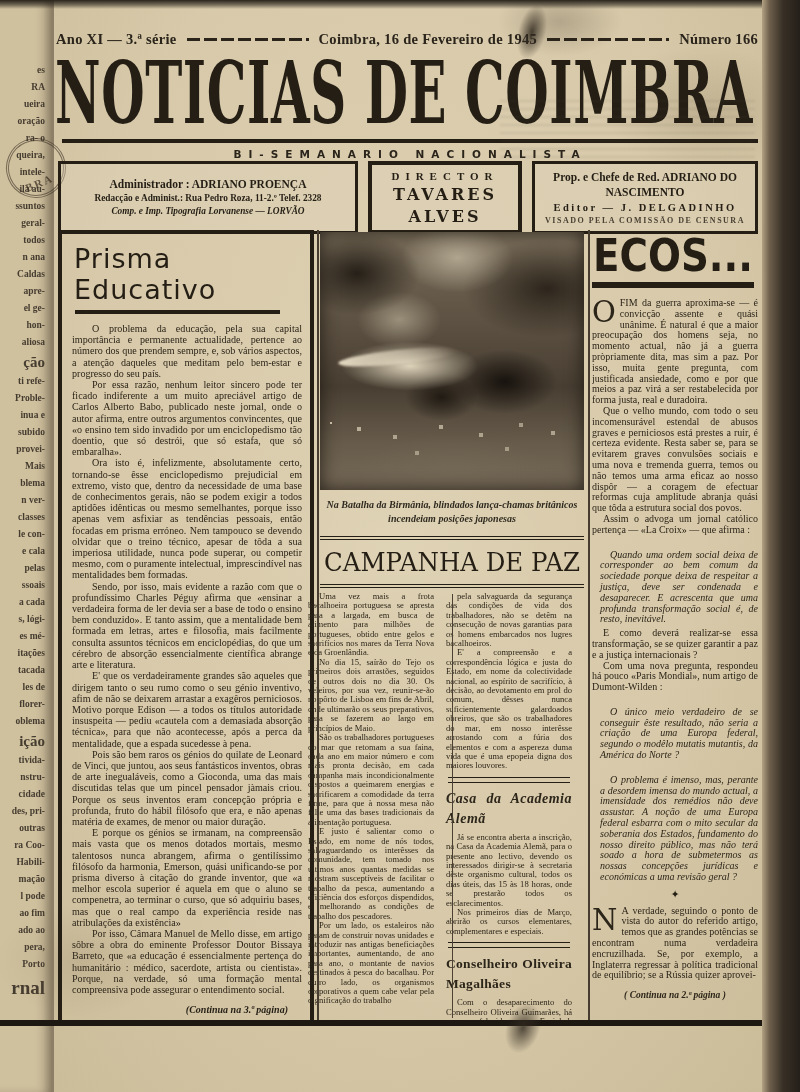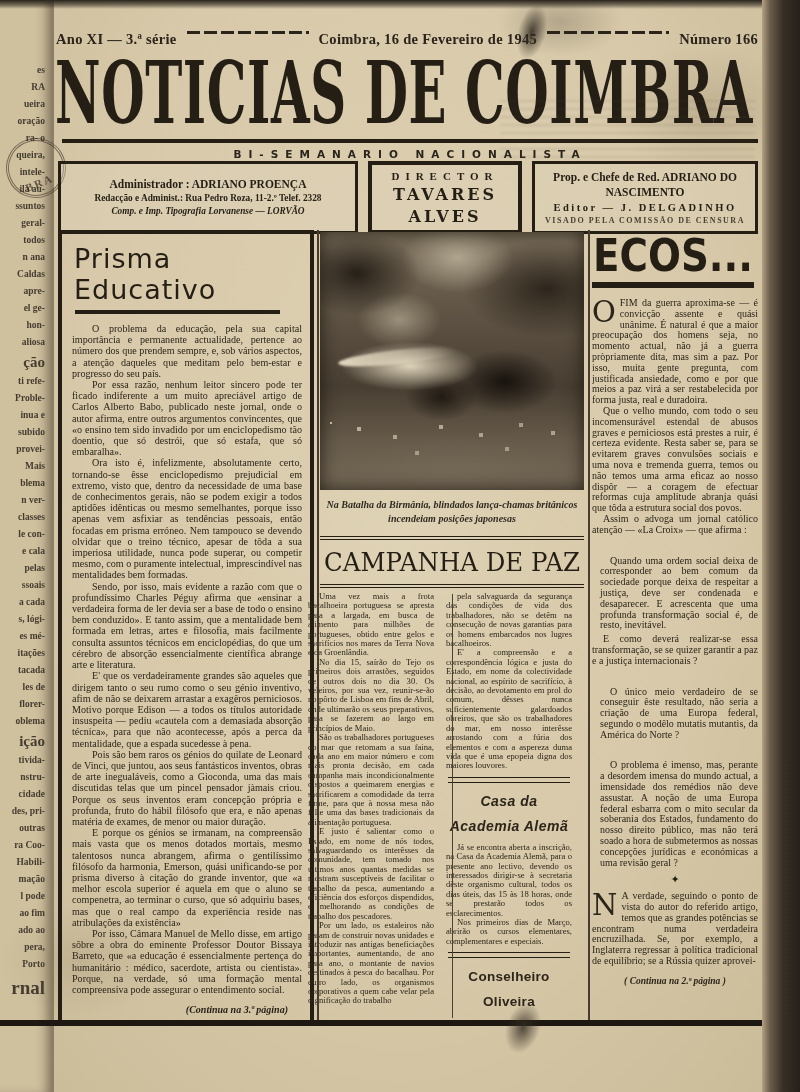--- a/index.html
+++ b/index.html
@@ -19,21 +19,21 @@
     background:linear-gradient(90deg,#b3a284 0%, #6d5f4c 20%, #383026 55%, #241f19 100%);}
   
   .left-strip{position:absolute;left:0;top:0;width:52px;height:1092px;background:#cfc09e;
     box-shadow:inset -10px 0 12px -6px rgba(45,35,22,.55);border-right:2px solid #8d7f67;}
   .fragments{padding:62px 7px 0 0;text-align:right;color:#453c30;font-weight:bold;
     font-size:9.5px;line-height:17px;font-family:"Liberation Serif",serif;}
   .fragments p{margin:0;white-space:nowrap;overflow:hidden;}
   .fragments p.lg{font-size:15px;line-height:22px;}
   .fragments p.xl{font-size:19px;line-height:30px;}
   
-  .header-row{position:absolute;left:56px;top:31px;width:702px;display:flex;align-items:flex-start;
+  .header-row{position:absolute;left:56px;top:31px;width:702px;display:flex;align-items:center;
     font-weight:bold;font-size:14.5px;letter-spacing:.3px;color:#2a241b;}
   .dashline{flex:1;height:3px;margin:0 10px;
     background:repeating-linear-gradient(90deg,#2a241b 0 13px, transparent 13px 17px);}
   
   .mast{position:absolute;left:52px;top:52px;}
   .mast text{font-family:"DejaVu Serif",serif;font-weight:bold;fill:#241e15;letter-spacing:1px;}
   .mast-rule{position:absolute;left:62px;top:139px;width:696px;height:4px;background:#241e15;}
   .mast-sub{position:absolute;left:62px;top:148px;width:696px;text-align:center;
     font-family:"DejaVu Sans",sans-serif;font-weight:bold;font-size:10.5px;letter-spacing:7px;color:#2a241b;}
   .postmark{position:absolute;left:6px;top:138px;width:54px;height:54px;border-radius:50%;
@@ -94,31 +94,31 @@
   
   .drule{position:absolute;left:320px;width:264px;height:4px;
     border-top:1.5px solid #241e15;border-bottom:1.5px solid #241e15;box-sizing:border-box;}
   .camp-title{position:absolute;left:320px;top:544px;}
   .camp-title text{font-family:"DejaVu Serif",serif;font-weight:400;fill:#241e15;}
   .camp-cols{position:absolute;left:308px;top:592px;width:264px;height:428px;display:flex;gap:12px;overflow:hidden;}
   .subcol{width:126px;font-size:8.6px;line-height:9.4px;text-align:justify;color:#2c2519;}
   .subcol .txt p{text-indent:11px;}
   .camp-div{position:absolute;left:452px;top:594px;width:1px;height:424px;background:#4a4133;}
   .sec-rule{height:4px;border-top:1px solid #241e15;border-bottom:1px solid #241e15;margin:6px 2px;}
-  .subcol h3{margin:3px 0 4px;text-align:center;font-family:Liberation Sans, sans-serif;
-    font-style:italic;font-weight:bold;font-size:14px;line-height:25px;letter-spacing:.5px;}
+  .subcol h3{margin:3px 0 4px;font-family:Liberation Serif, serif;
+    font-style:italic;font-weight:bold;font-size:14px;line-height:20px;letter-spacing:.5px;}
   .subcol h3.plain{font-style:normal;font-size:13.5px;letter-spacing:.3px;}
   
   .ecos-head{position:absolute;left:592px;top:230px;}
   .ecos-head text{font-family:"DejaVu Sans",sans-serif;font-weight:bold;fill:#241e15;}
   .ecos-rule{position:absolute;left:592px;top:282px;width:162px;height:6px;background:#241e15;}
   .ecos-txt{position:absolute;left:592px;top:298px;width:166px;height:728px;overflow:hidden;
     font-size:10px;line-height:10.8px;text-align:justify;color:#2c2519;}
   .ecos-txt p{margin:0;text-indent:11px;}
-  .ecos-txt p.q{margin:20px 0 3px 8px;text-indent:10px;}
+  .ecos-txt p.q{font-style:italic;margin:14px 0 3px 8px;text-indent:10px;}
   .ecos-txt p.dropcap{text-indent:0;}
   .dc{float:left;font-family:"DejaVu Serif",serif;font-size:29px;line-height:26px;padding:1px 4px 0 0;}
   .ecos-txt p.fleuron{text-align:center;text-indent:0;font-size:11px;margin:6px 0;color:#241e15;}
   .ecos-txt p.cont{text-align:center;text-indent:0;font-style:italic;font-weight:bold;
     font-size:9.5px;margin-top:9px;}
   
   .vrule{position:absolute;width:1.5px;background:#463d30;}
   .v1{left:317px;top:230px;height:790px;}
   .v2{left:588px;top:230px;height:790px;}
   .bottom-bar{position:absolute;left:0;top:1020px;width:763px;height:6px;background:#1d1812;}
@@ -287,23 +287,24 @@
   </div>
   <div class="camp-div"></div>
 
   <svg class="ecos-head" width="168" height="48">
     <text x="1" y="41" textLength="160" lengthAdjust="spacingAndGlyphs" font-size="44">ECOS...</text>
   </svg>
   <div class="ecos-rule"></div>
   <div class="ecos-txt">
       <p class="dropcap"><span class="dc">O</span> FIM da guerra aproxima-se — é convicção assente e quási unânime.  É natural é que a maior preocupação dos homens seja, no momento actual, não já a guerra pròpriamente dita, mas sim a paz.  Por isso, muita gente pregunta, com justificada ansiedade, como e por que meios a paz virá a ser restabelecida por forma justa, real e duradoira.</p>
       <p>Que o velho mundo, com todo o seu incomensurável estendal de abusos graves e perniciosos está prestes a ruir, é certeza evidente.  Resta saber se, para se evitarem graves convulsões sociais e uma nova e tremenda guerra, temos ou não temos uma arma eficaz ao nosso dispôr — a coragem de efectuar reformas cuja amplitude abranja quási que tôda a estrutura social dos povos.</p>
-      <p>Assim o advoga um jornal católico atenção — «La Croix» — que afirma :</p>
+      <p>Assim o advoga um jornal católico pertença — «La Croix» — que afirma :</p>
       <p class="q">Quando uma ordem social deixa de corresponder ao bem comum da sociedade porque deixa de respeitar a justiça, deve ser condenada e desaparecer. E acrescenta que uma profunda transformação social é, de resto, inevitável.</p>
       <p>E como deverá realizar-se essa transformação, se se quizer garantir a paz e a justiça internacionais ?</p>
+      <p>Com uma nova pregunta, respondeu há pouco «Paris Mondial», num artigo de Dumont-Wilden :</p>
       <p class="q">O único meio verdadeiro de se conseguir êste resultado, não seria a criação de uma Europa federal, segundo o modêlo mutatis mutantis, da América do Norte ?</p>
       <p class="q">O problema é imenso, mas, perante a desordem imensa do mundo actual, a imensidade dos remédios não deve assustar.  A noção de uma Europa federal esbarra com o mito secular da soberania dos Estados, fundamento do nosso direito público, mas não terá soado a hora de submetermos as nossas concepções jurídicas e económicas a uma revisão geral ?</p>
       <p class="fleuron">✦</p>
       <p class="dropcap"><span class="dc">N</span>A verdade, seguindo o ponto de vista do autor do referido artigo, temos que as grandes potências se encontram numa verdadeira encruzilhada.  Se, por exemplo, a Inglaterra regressar à política tradicional de equilíbrio; se a Rússia quizer aprovei-</p>
       <p class="cont">( Continua na 2.ª página )</p>
     </div>
 
   <div class="vrule v1"></div>
   <div class="vrule v2"></div>
   <div class="bottom-bar"></div>

